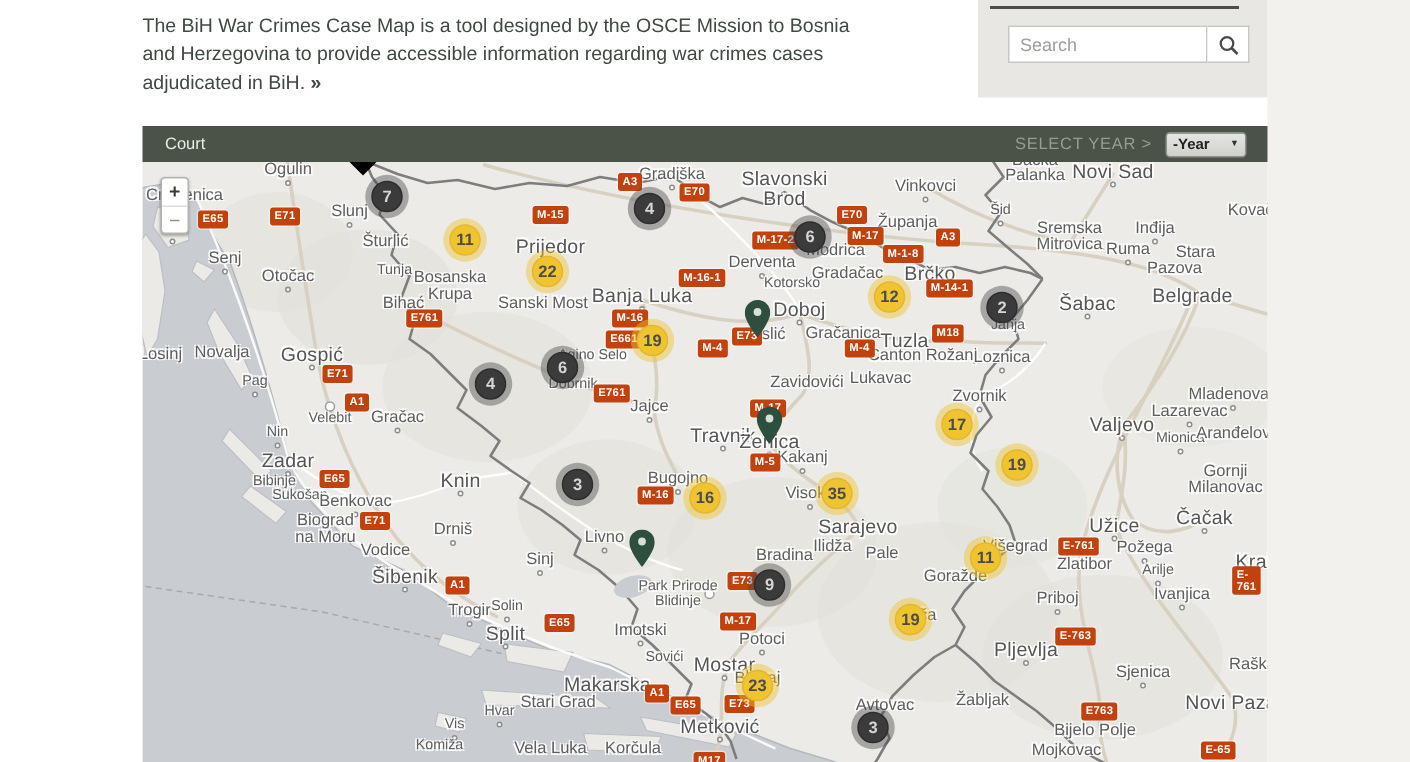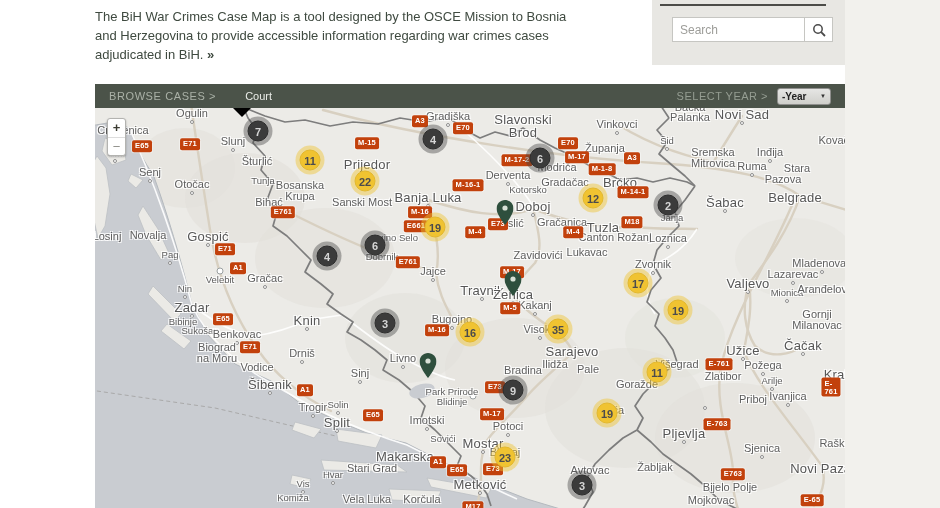--- a/index.html
+++ b/index.html
@@ -75,21 +75,20 @@
         <svg width="14" height="14" viewBox="0 0 14 14">
             <circle cx="6" cy="6" r="4.2" fill="none" stroke="#4a4a4a" stroke-width="1.5"></circle>
             <line x1="9.2" y1="9.2" x2="13" y2="13" stroke="#4a4a4a" stroke-width="1.8"></line>
           </svg>
       </span>
     </button>
   </div>
 </div>
 
 <div class="toolbar">
-  <div class="browse">BROWSE CASES &gt;</div>
   <div class="tab">Court</div>
   <div class="toolbar-right">
     <span class="select-year">SELECT YEAR &gt;</span>
     <div class="year-dd">
       <span>-Year</span>
       <span class="arrow">▼</span>
     </div>
   </div>
 </div>
 
@@ -319,21 +318,21 @@
     <div class="map-label n" style="left: 413px; top: 318px;">Potoci</div>
     <div class="map-label n" style="left: 410px; top: 344px;">Blagaj</div>
     <div class="map-label b" style="left: 310px; top: 348px;">Makarska</div>
     <div class="map-label n" style="left: 277px; top: 360px;">Stari Grad</div>
     <div class="town-dot" style="left: 385px; top: 385px;"></div>
     <div class="map-label b" style="left: 385px; top: 376px;">Metković</div>
     <div class="map-label n" style="left: 272px; top: 391px;">Vela Luka</div>
     <div class="map-label n" style="left: 327px; top: 391px;">Korčula</div>
     <div class="map-label n" style="left: 495px; top: 362px;">Avtovac</div>
     <div class="town-dot" style="left: 610px; top: 300px;"></div>
-    <div class="map-label n" style="left: 610px; top: 291px; margin-left: 48px;">Priboj</div>
+    <div class="map-label n" style="left: 610px; top: 291px;">Priboj</div>
     <div class="town-dot" style="left: 693px; top: 297px;"></div>
     <div class="map-label n" style="left: 693px; top: 288px;">Ivanjica</div>
     <div class="town-dot" style="left: 589px; top: 334px;"></div>
     <div class="map-label b" style="left: 589px; top: 325px;">Pljevlja</div>
     <div class="town-dot" style="left: 667px; top: 349px;"></div>
     <div class="map-label n" style="left: 667px; top: 340px;">Sjenica</div>
     <div class="map-label n" style="left: 740px; top: 335px;">Raška</div>
     <div class="map-label b" style="left: 728px; top: 360px;">Novi Pazar</div>
     <div class="map-label n" style="left: 560px; top: 359px;">Žabljak</div>
     <div class="map-label n" style="left: 635px; top: 379px;">Bijelo Polje</div>

